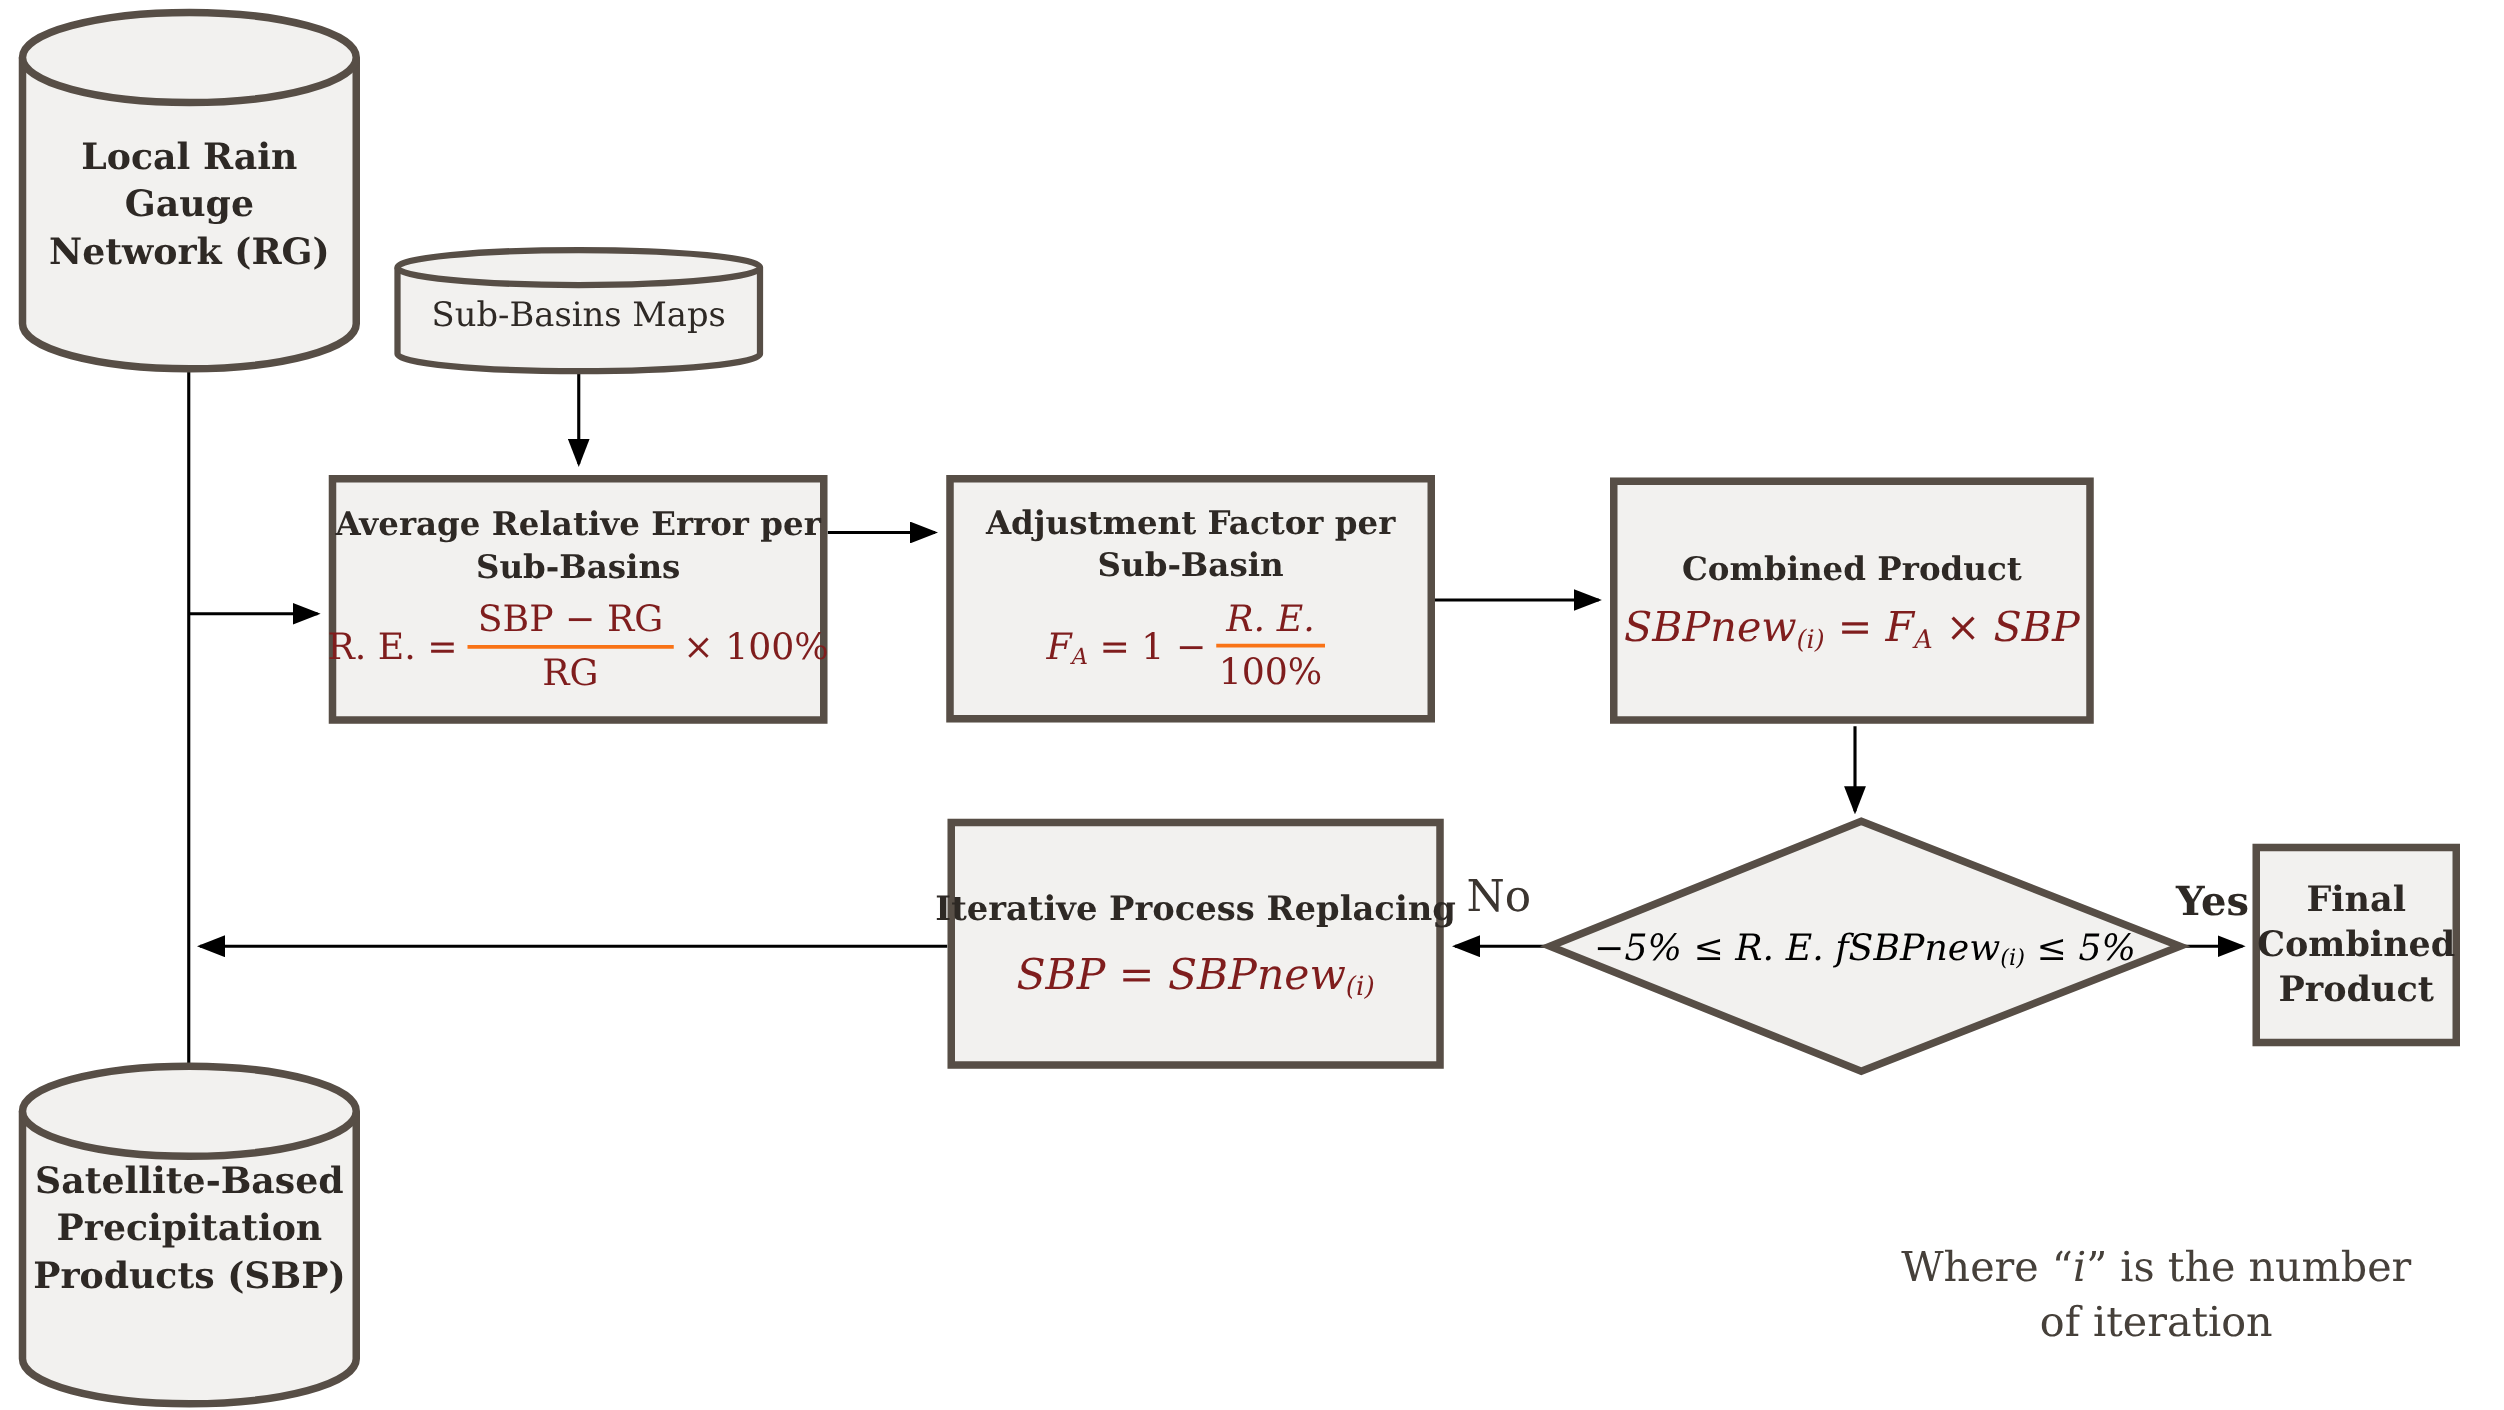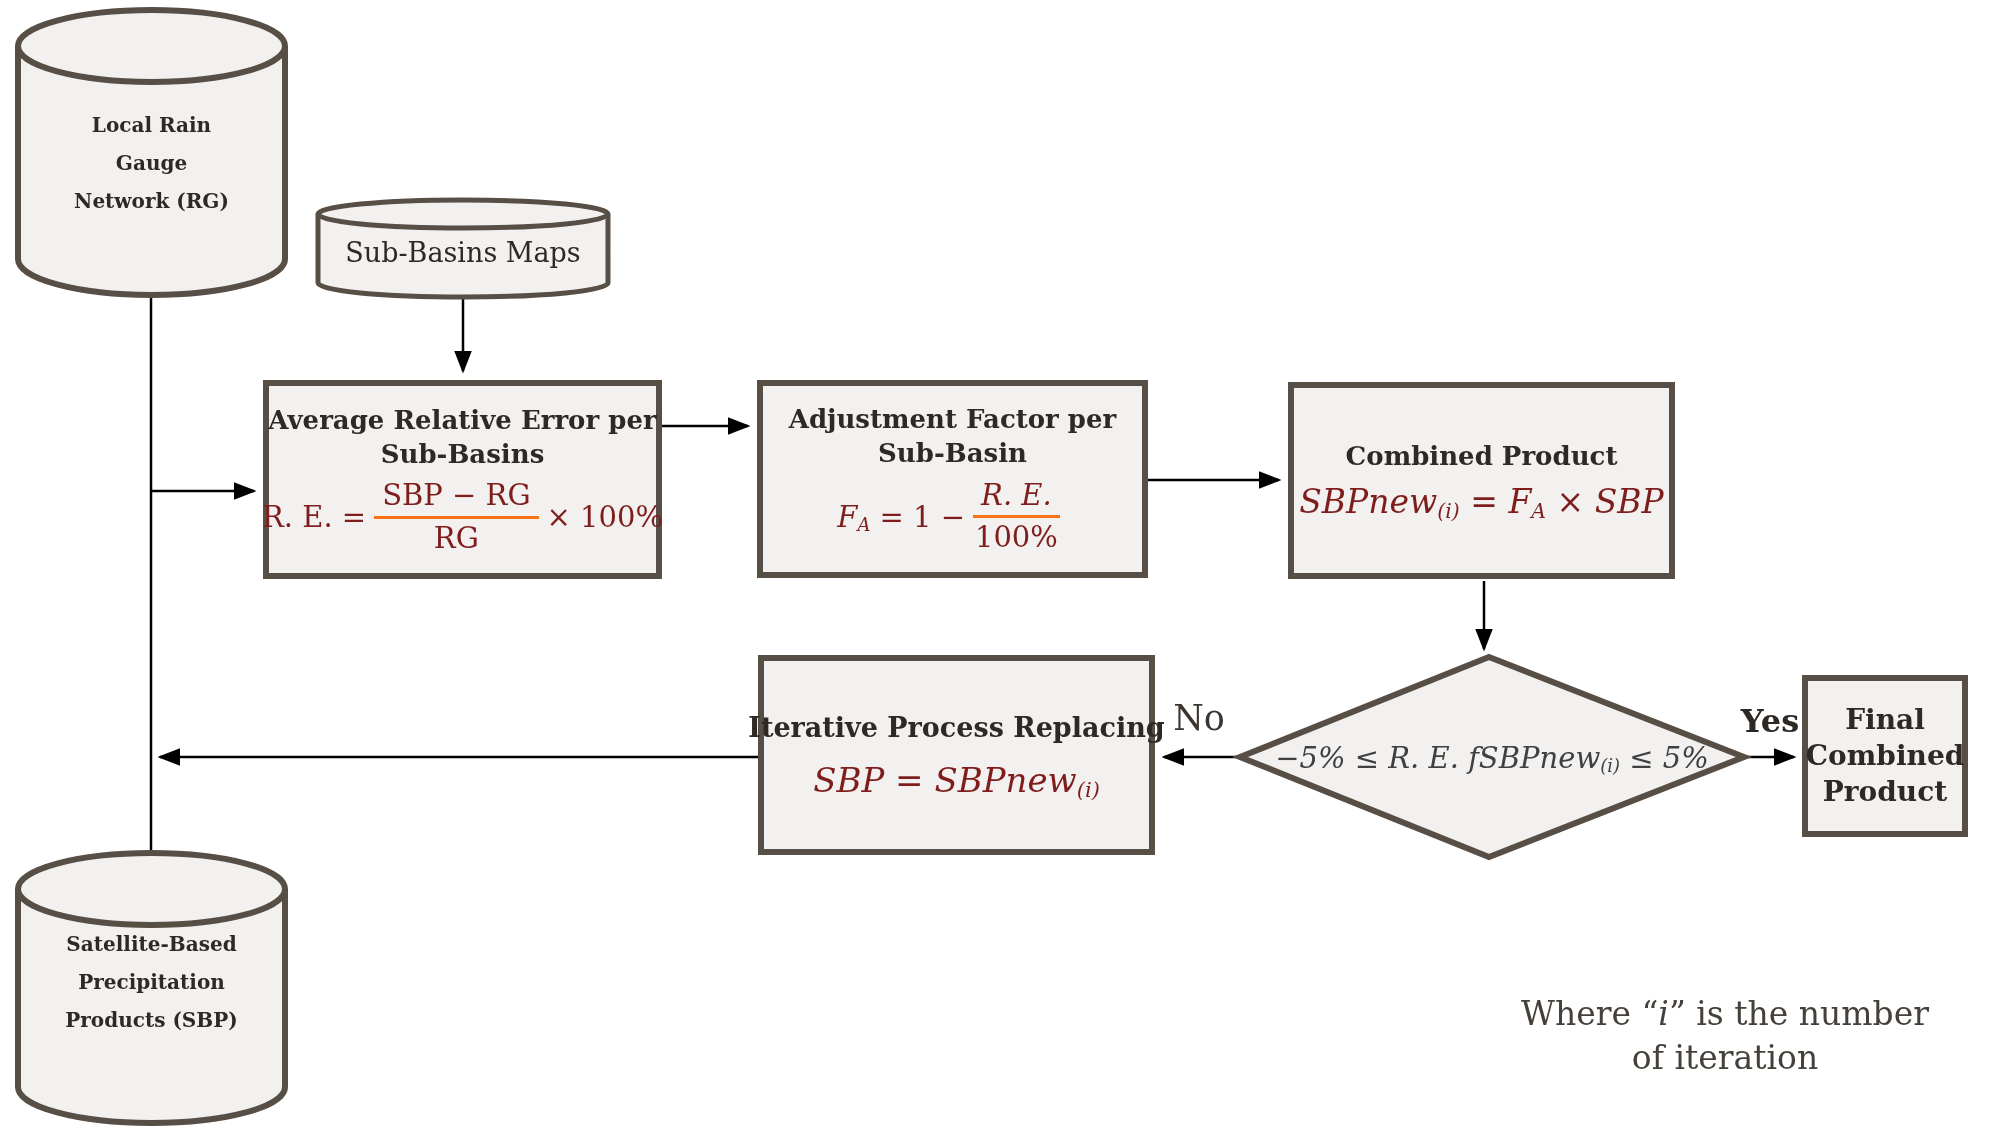--- a/index.html
+++ b/index.html
@@ -56,33 +56,33 @@
     line-height: 1.15;
   }
   .frac .num { display: block; border-bottom: 3px solid #f97316; padding: 0 8px 3px; }
   .frac .den { display: block; padding-top: 3px; }
 
   
   .cyl-label {
     position: absolute;
     text-align: center;
     font-weight: bold;
-    font-size: 20px;
+    font-size: 29px;
     line-height: 38px;
     color: #2e2925;
   }
   .cyl-label .cline { display: block; }
   .cyl-label.plain { font-weight: normal; font-size: 27px; }
 
   
   .decision-text {
     position: absolute;
     left: 1245px; top: 729px; width: 494px; height: 58px;
     display: flex; align-items: center; justify-content: center;
-    font-size: 29px; font-style: italic; color: #404040; white-space: nowrap;
+    font-size: 29px; font-style: italic; color: #000000; white-space: nowrap;
   }
 
   
   .edge-label { position: absolute; color: #3b3530; text-align: center; }
   .edge-label.no-style  { left: 1164px; top: 698px; width: 70px; font-size: 35px; }
   .edge-label.yes-style { left: 1734px; top: 702px; width: 72px; font-size: 32px; font-weight: bold; color: #2e2925; }
 
   
   .note {
     position: absolute;

